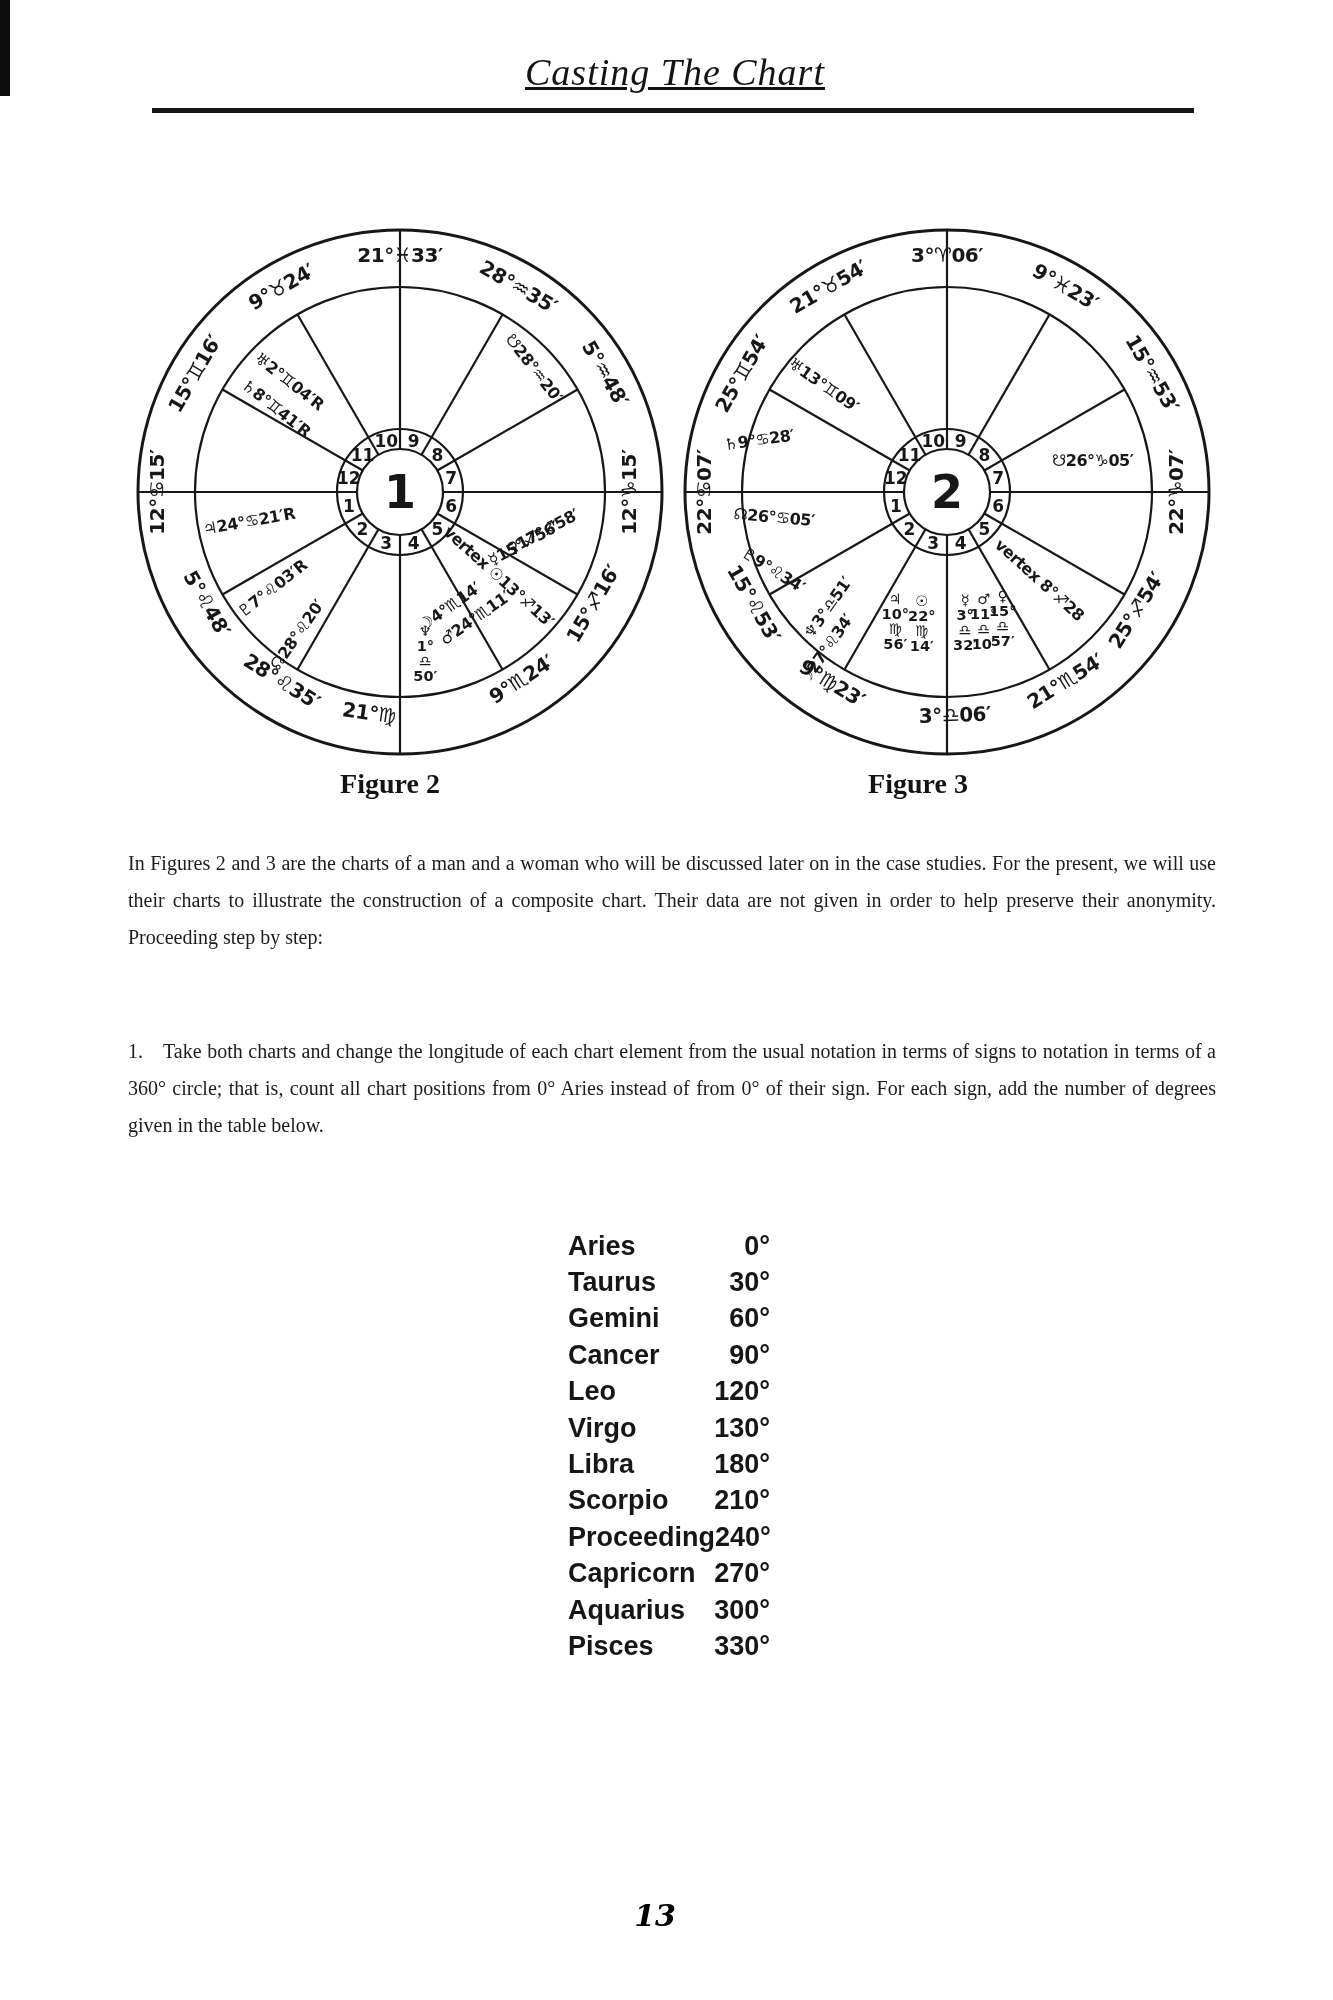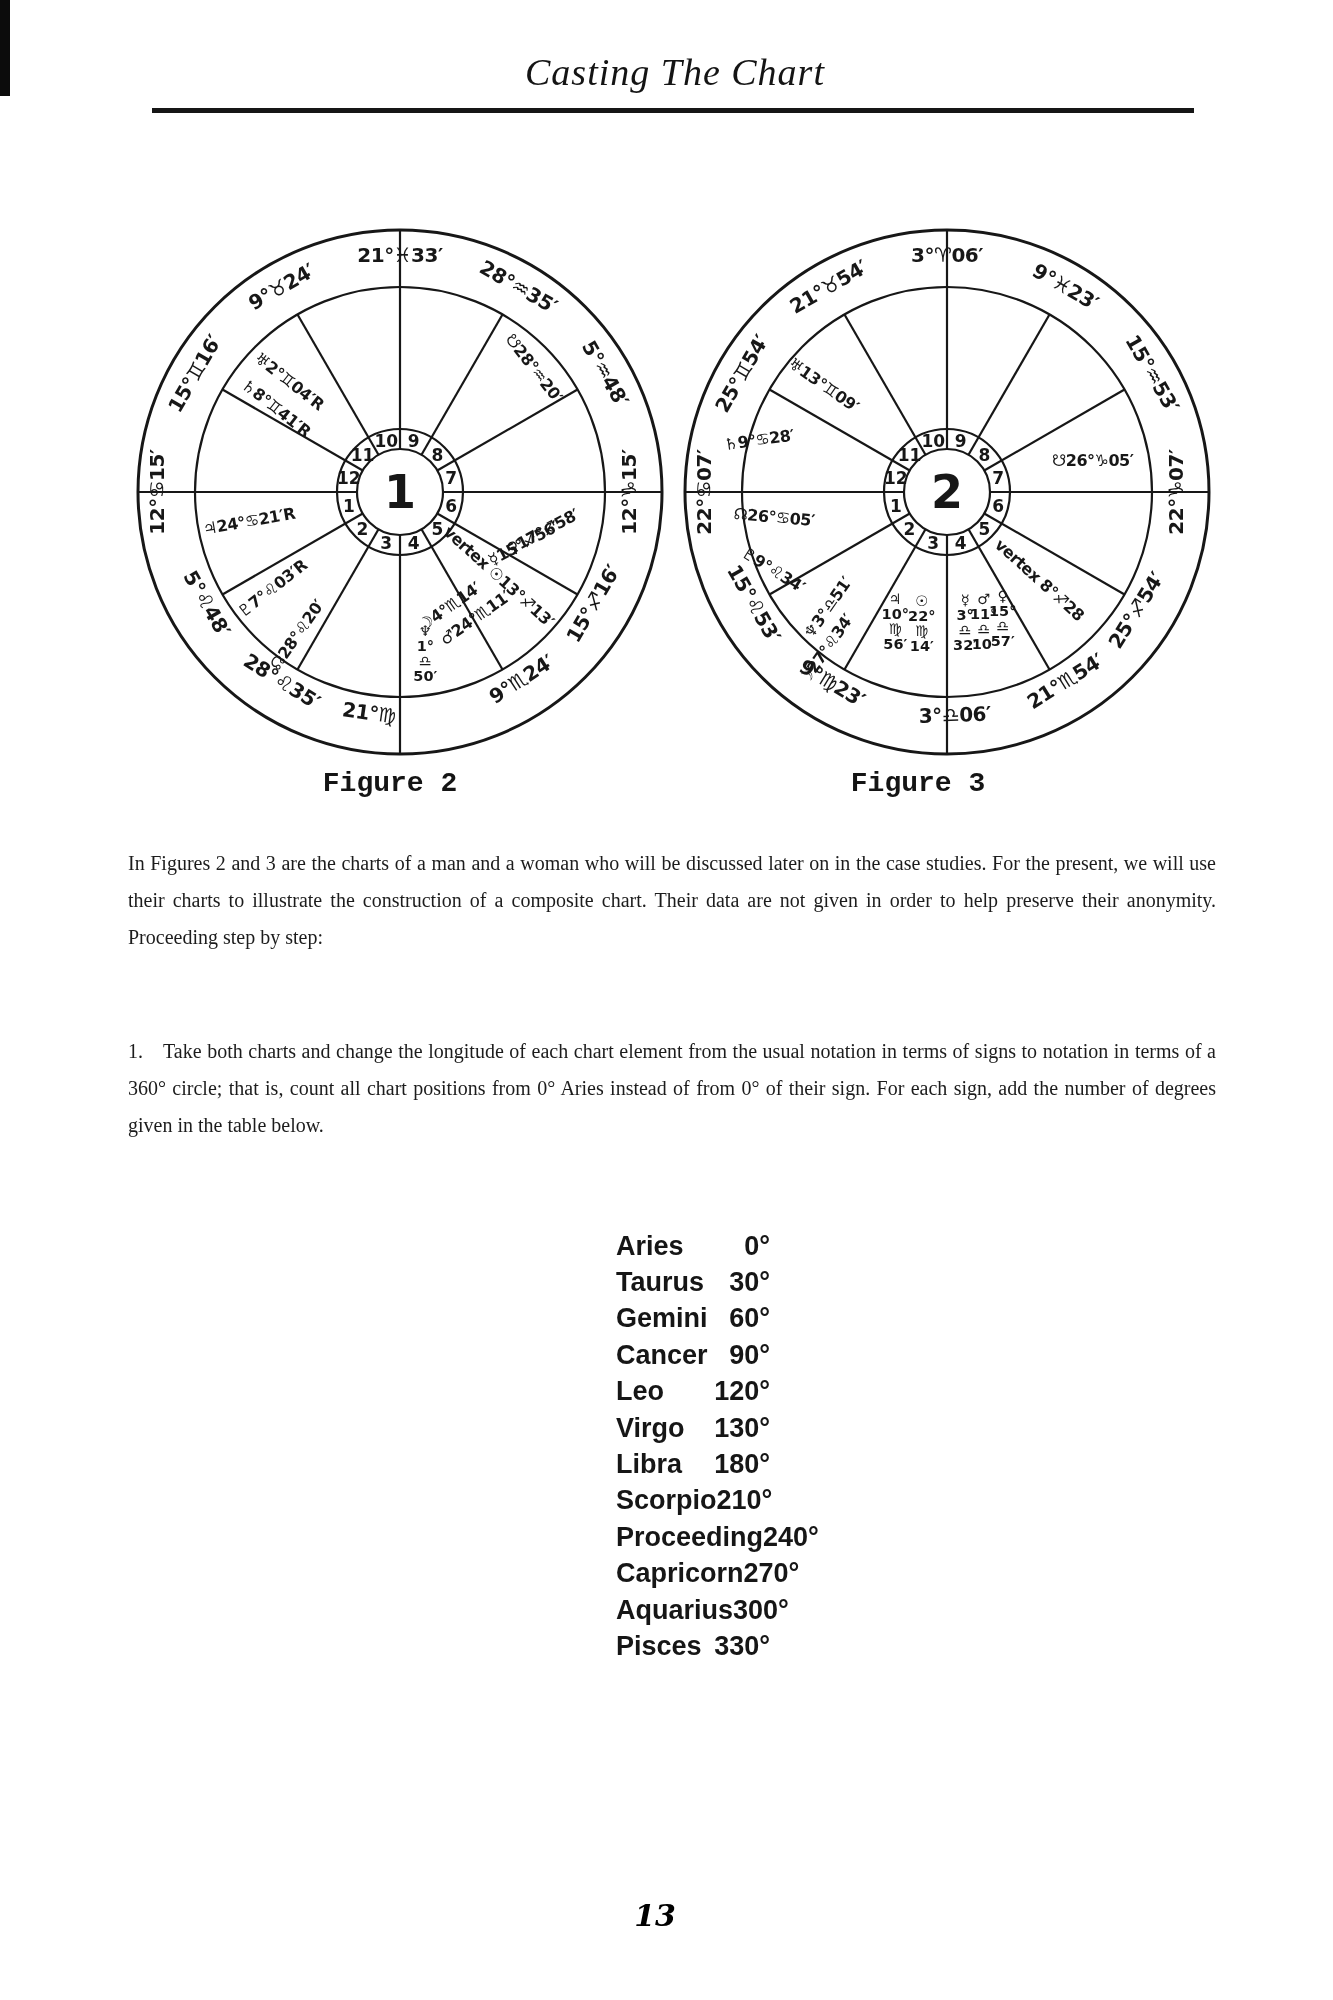--- a/index.html
+++ b/index.html
@@ -1,38 +1,38 @@
 <!DOCTYPE html>
 <html><head>
 <meta charset="utf-8">
 <style>
   html,body{margin:0;padding:0;}
   #page{position:relative;width:1333px;height:2000px;background:#ffffff;color:#1b1b1b;overflow:hidden;
         font-family:"Liberation Serif", serif;}
   #artifact{position:absolute;left:0;top:0;width:10px;height:96px;background:#0c0c0c;}
   #header-title{position:absolute;left:155px;top:50px;width:1040px;text-align:center;
-    font-family:"Liberation Serif", serif;font-style:italic;font-size:38px;letter-spacing:1px;color:#141414;}
+    font-family:"Liberation Serif", serif;font-style:italic;font-size:38px;letter-spacing:1px;color:#141414;text-decoration:underline;}
   #header-rule{position:absolute;left:152px;top:108px;width:1042px;height:5px;background:#161616;}
   .wheel{position:absolute;width:540px;height:540px;}
   #wheel-0{left:130px;top:222px;}
   #wheel-1{left:677px;top:222px;}
   svg{overflow:visible;}
   .caption{position:absolute;top:768px;width:220px;text-align:center;
-    font-family:Liberation Mono, monospace;font-weight:700;font-size:28px;color:#141414;}
+    font-family:Liberation Serif, serif;font-weight:700;font-size:28px;color:#141414;}
   #caption-0{left:280px;}
   #caption-1{left:808px;}
   .para{position:absolute;left:128px;width:1088px;font-size:20px;line-height:37px;
     text-align:justify;color:#1c1c1c;}
   #para-intro{top:845px;}
   #para-step1{top:1033px;}
   #para-example{top:1695px;}
   #sign-table{position:absolute;left:568px;top:1228px;width:202px;
     font-family:"Liberation Sans", sans-serif;font-weight:700;font-size:27px;color:#161616;}
   .trow{display:flex;height:36.4px;align-items:center;}
-  .tsign{flex:1;text-align:left;margin-left:48px;}
+  .tsign{flex:1;text-align:left;}
   .tdeg{width:80px;text-align:right;}
   #page-number{position:absolute;left:595px;top:1898px;width:120px;text-align:center;
     font-family:"DejaVu Serif", serif;font-style:italic;font-weight:700;font-size:30px;color:#000000;}
 </style>
 </head>
 <body>
 
 <div id="page">
   <div id="artifact"></div>
 

